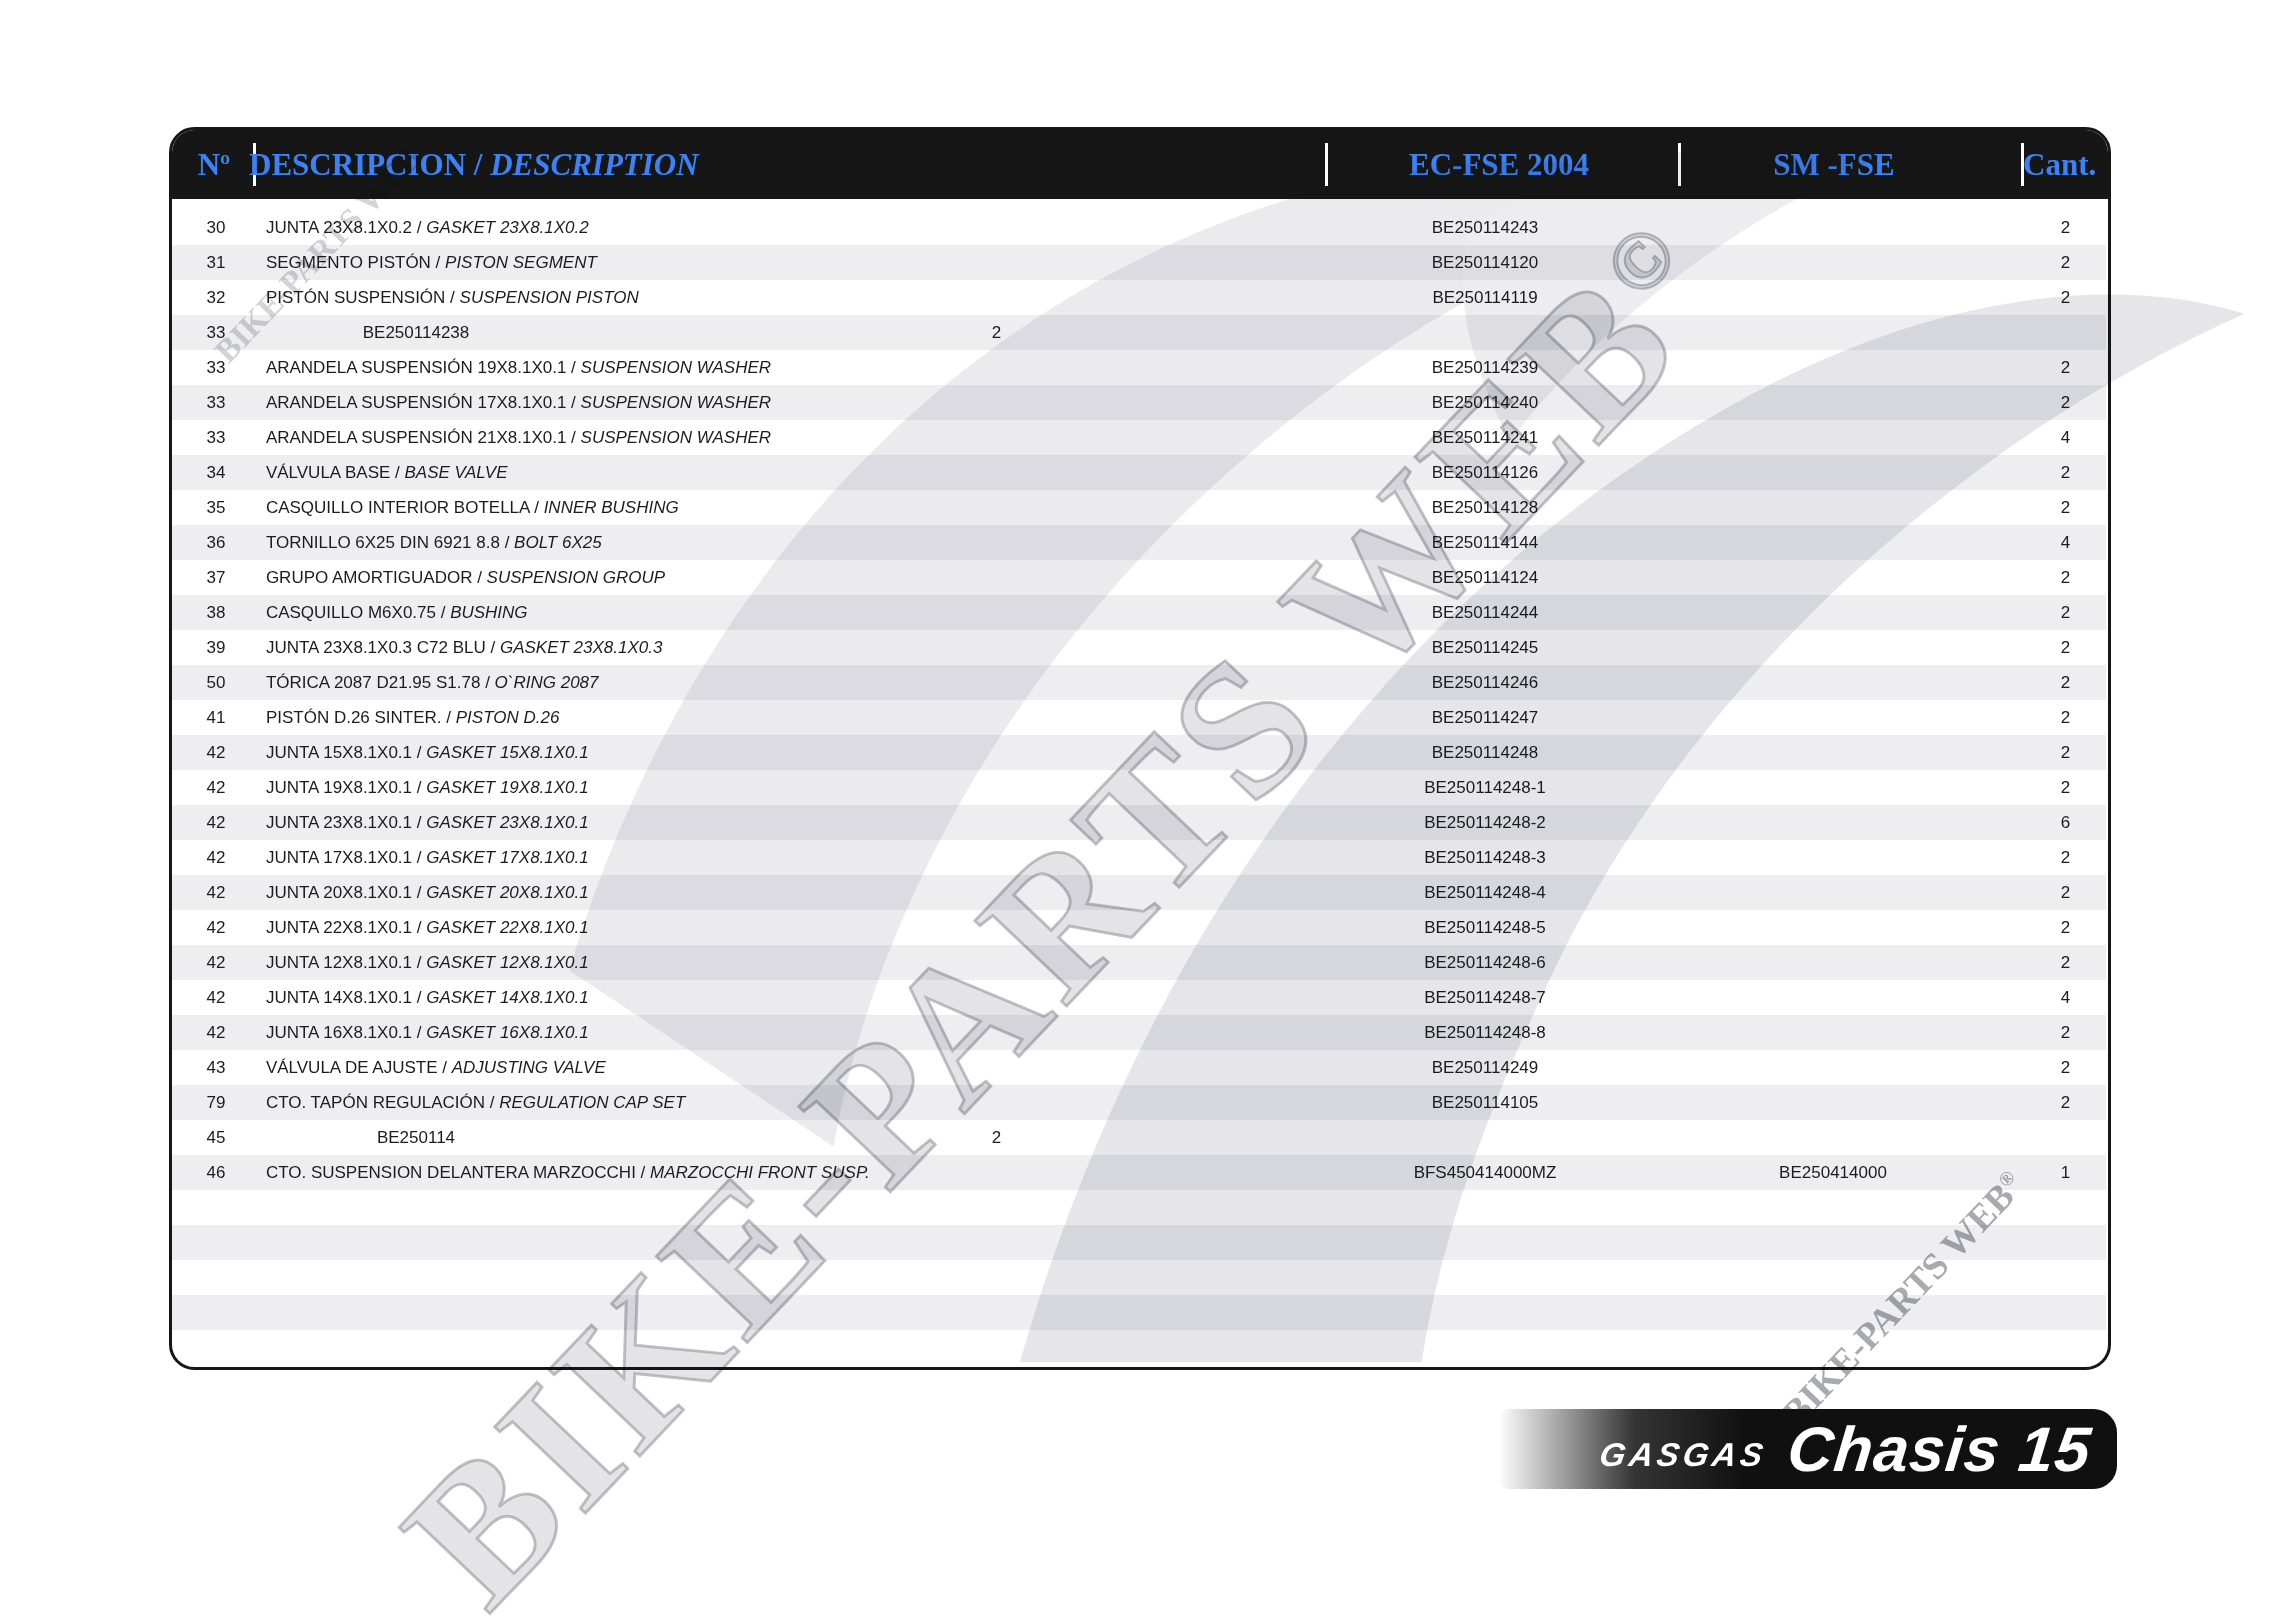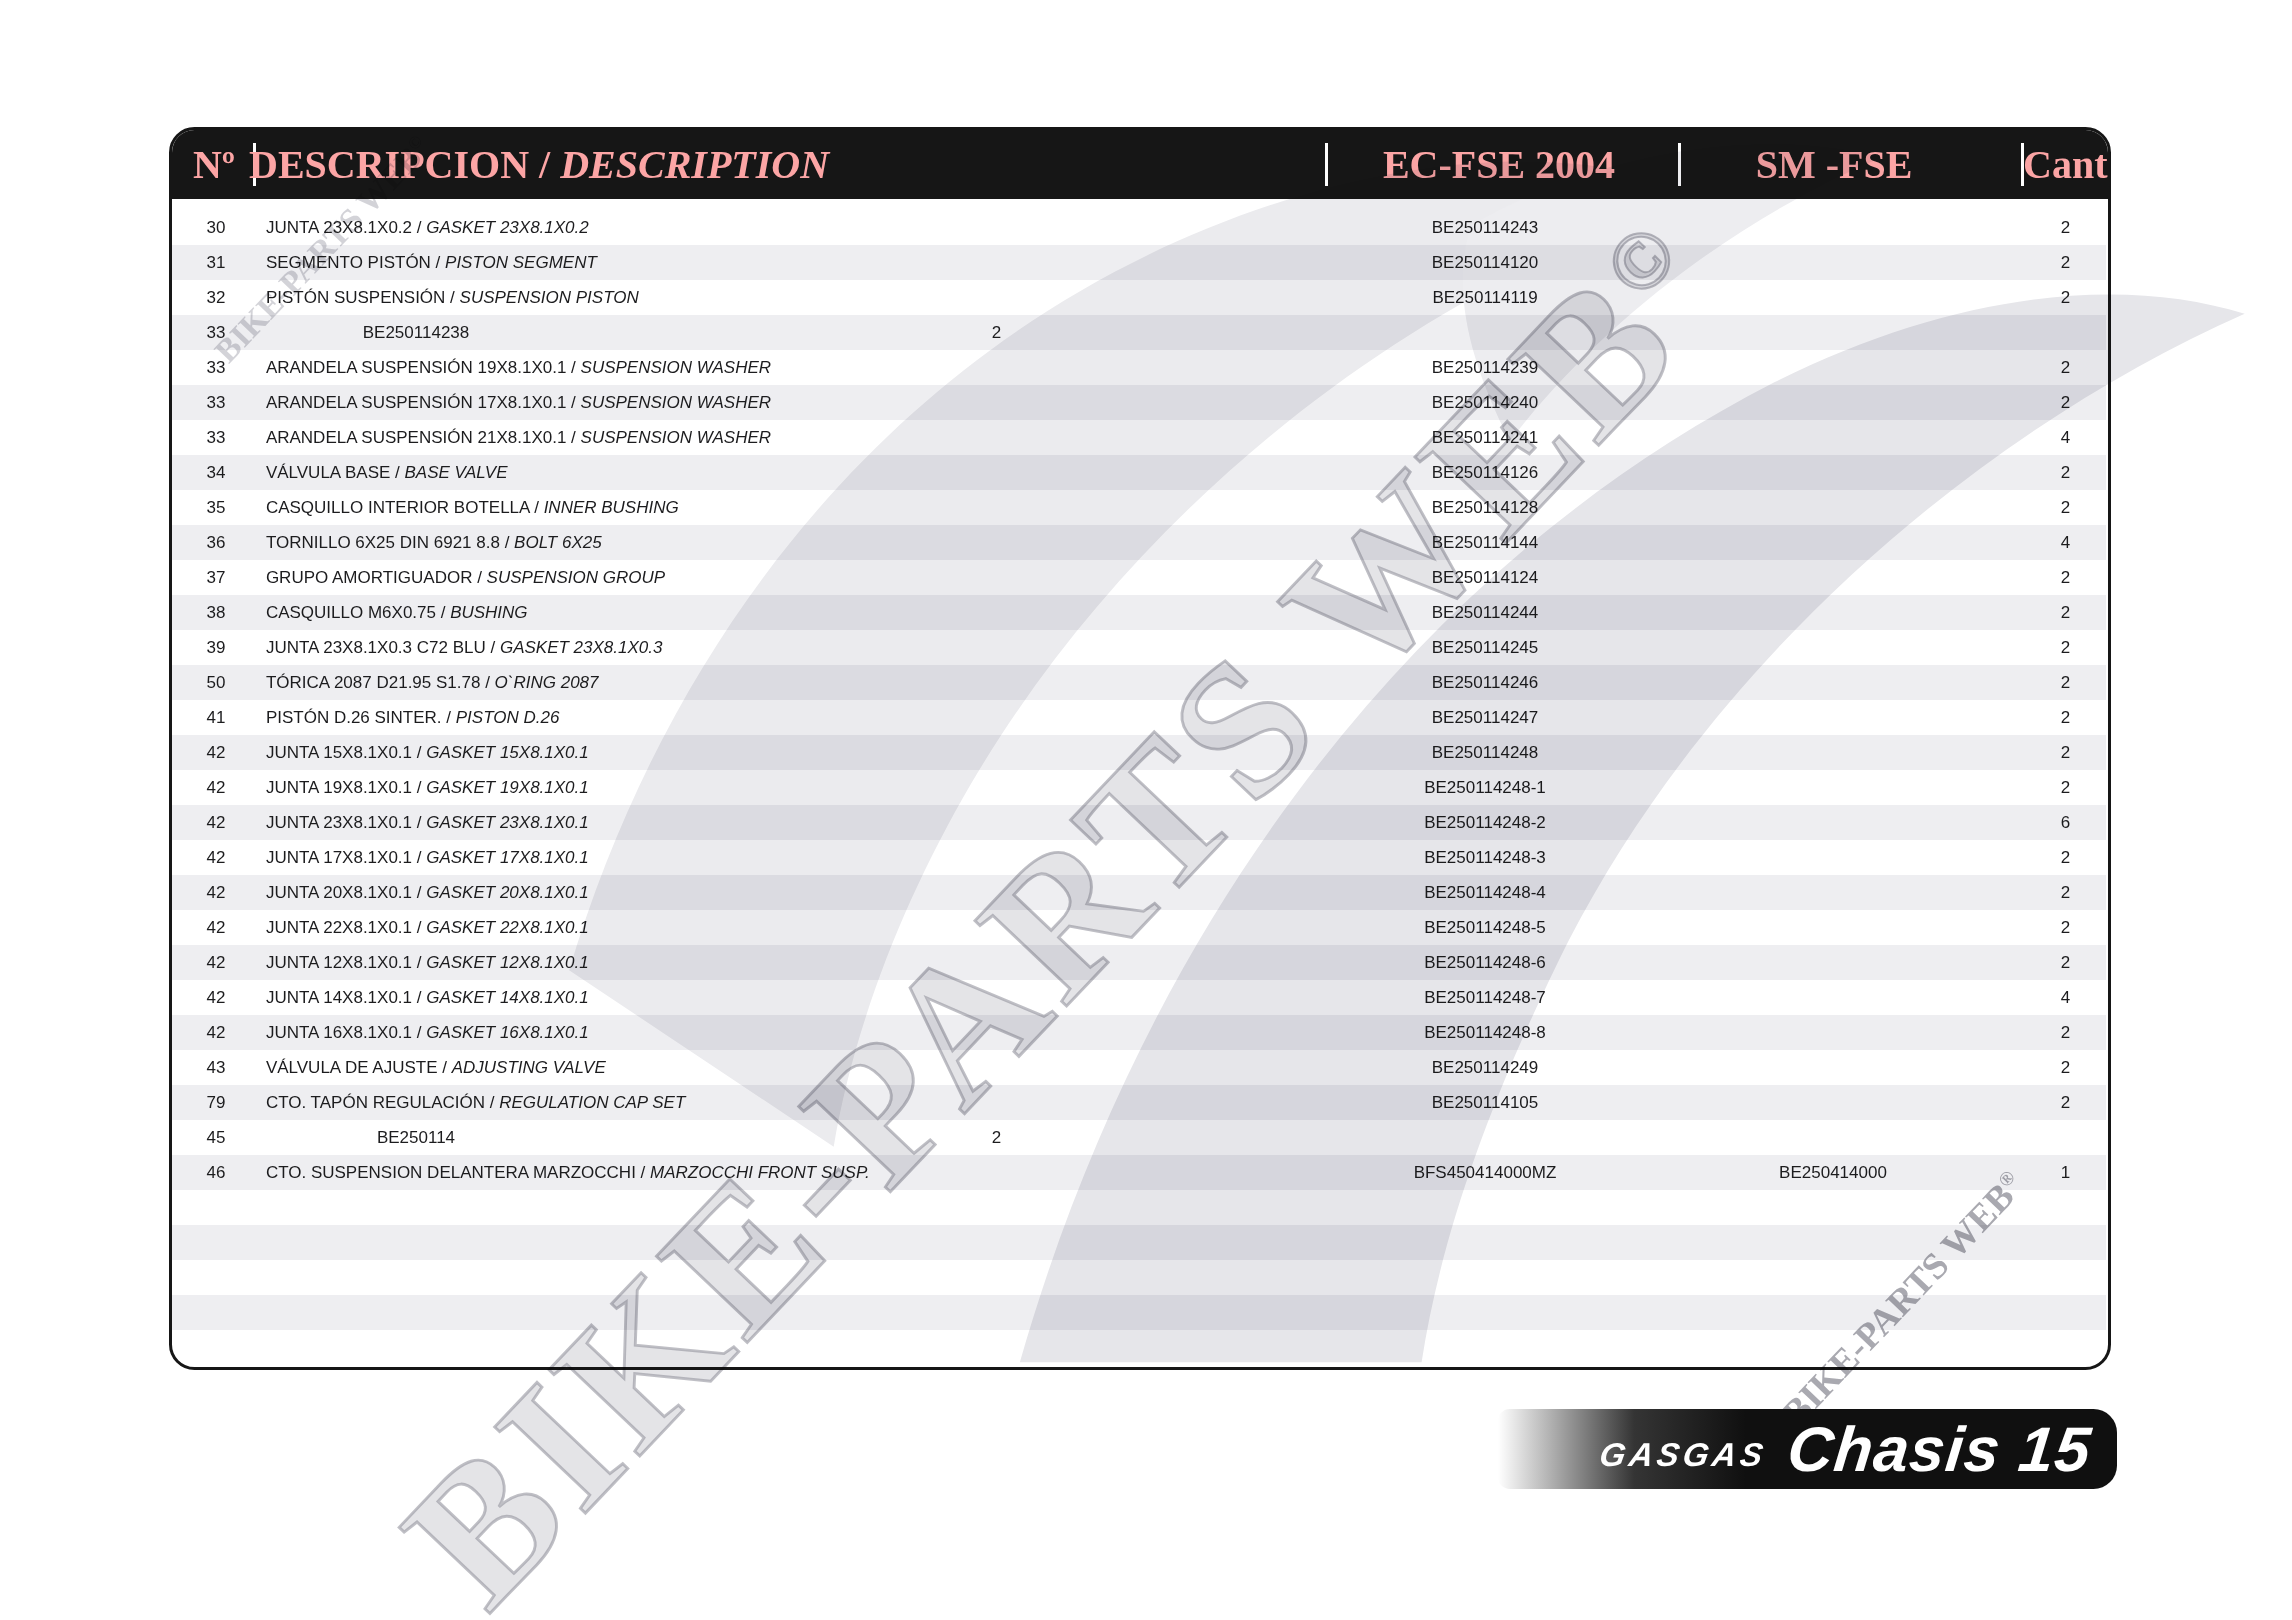--- a/index.html
+++ b/index.html
@@ -9,22 +9,22 @@
   }
 
   
   .frame{
     position:absolute;left:169px;top:127px;width:1942px;height:1243px;
     box-sizing:border-box;border:3.9px solid #161616;border-radius:25.5px;
     background:#ffffff;overflow:hidden;z-index:1;
   }
   .thead{position:relative;height:69px;background:#161616;}
   .th{
-    position:absolute;top:0;height:69px;line-height:69px;color:#fca5a5;
-    font-family:"Liberation Serif",serif;font-weight:bold;font-size:40px;white-space:nowrap;
+    position:absolute;top:0;height:69px;line-height:69px;color:#3b82f6;
+    font-family:"Liberation Serif",serif;font-weight:bold;font-size:31px;white-space:nowrap;
   }
   .th-no{left:0;width:84px;text-align:center;}
   .th-desc{left:77px;font-family:Liberation Serif, serif;}
   .th-desc .en{font-style:italic;}
   .th-ec{left:1180px;width:294px;text-align:center;}
   .th-sm{left:1515px;width:294px;text-align:center;}
   .th-qty{left:1851px;width:80px;text-align:left;}
   .hsep{position:absolute;top:12.7px;width:2.9px;height:43px;background:#ffffff;}
   .hsep1{left:81px;}.hsep2{left:1153px;}.hsep3{left:1506px;}.hsep4{left:1849px;}
 

